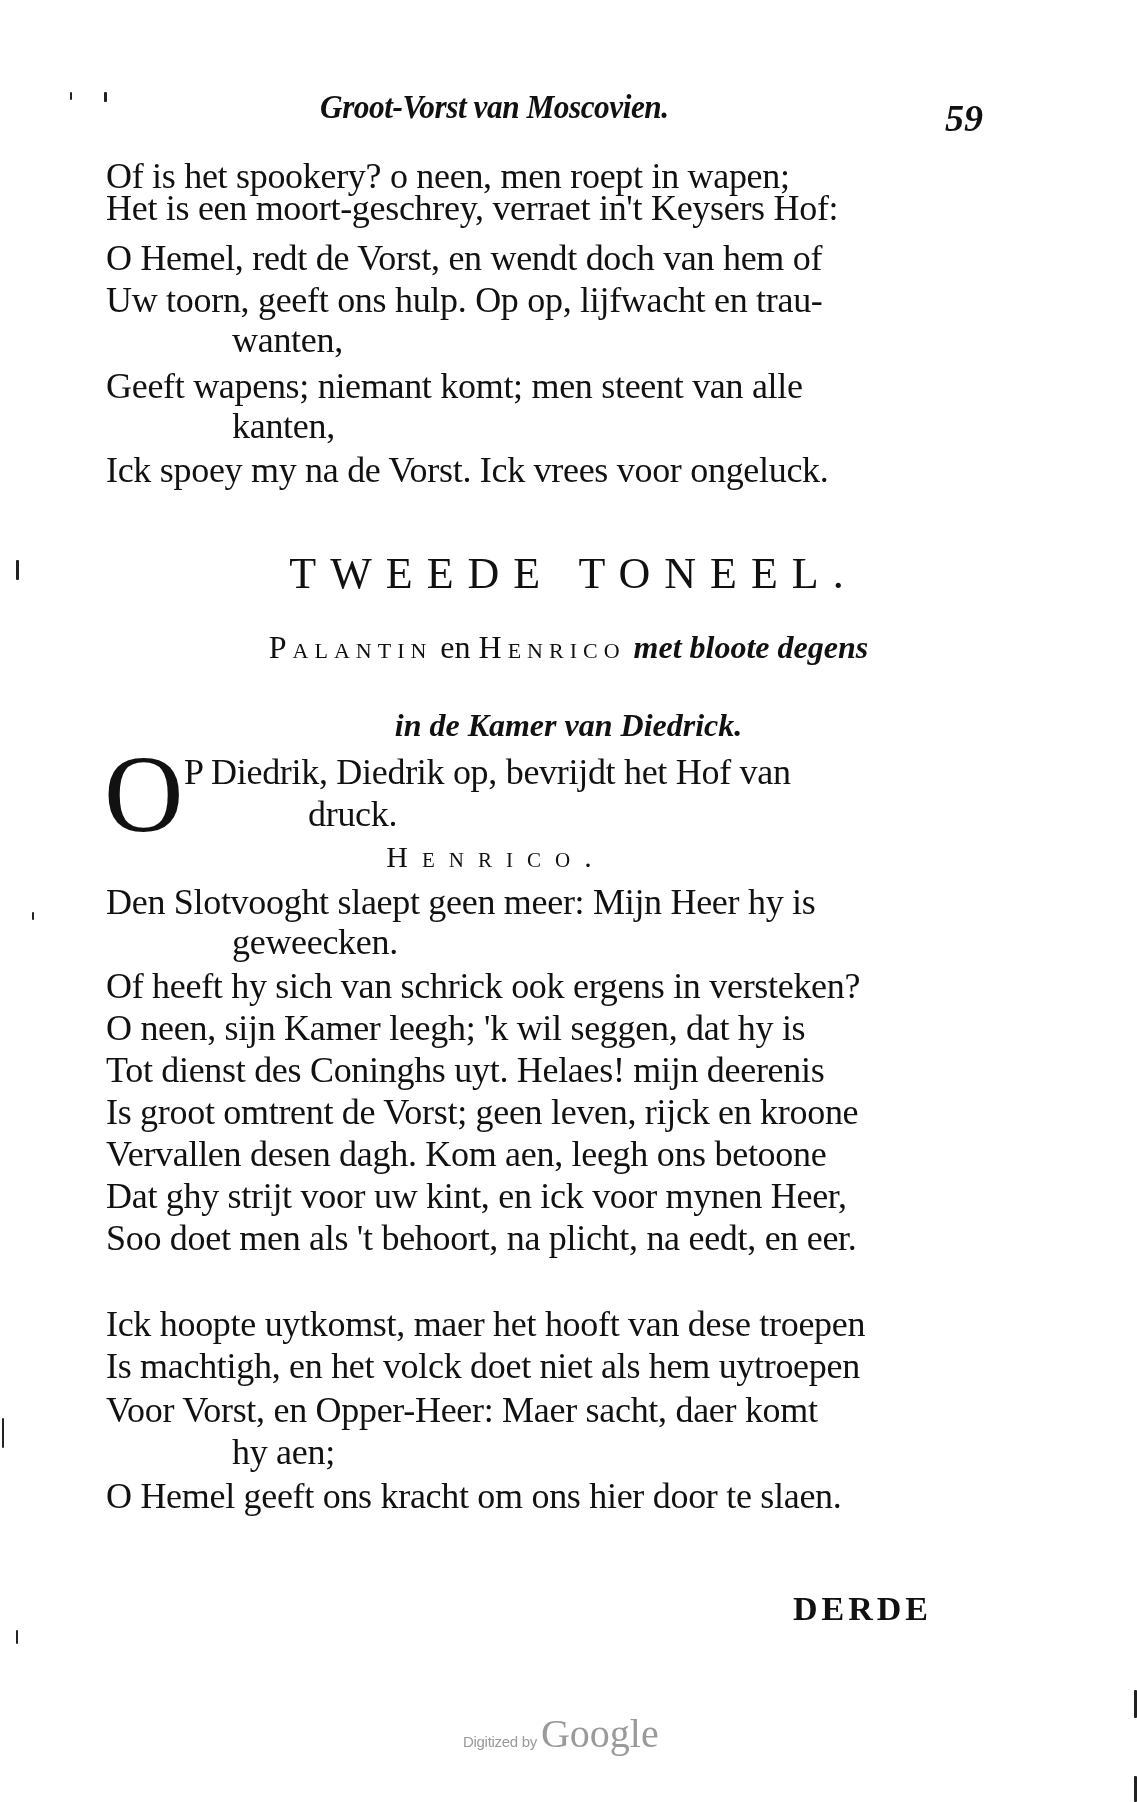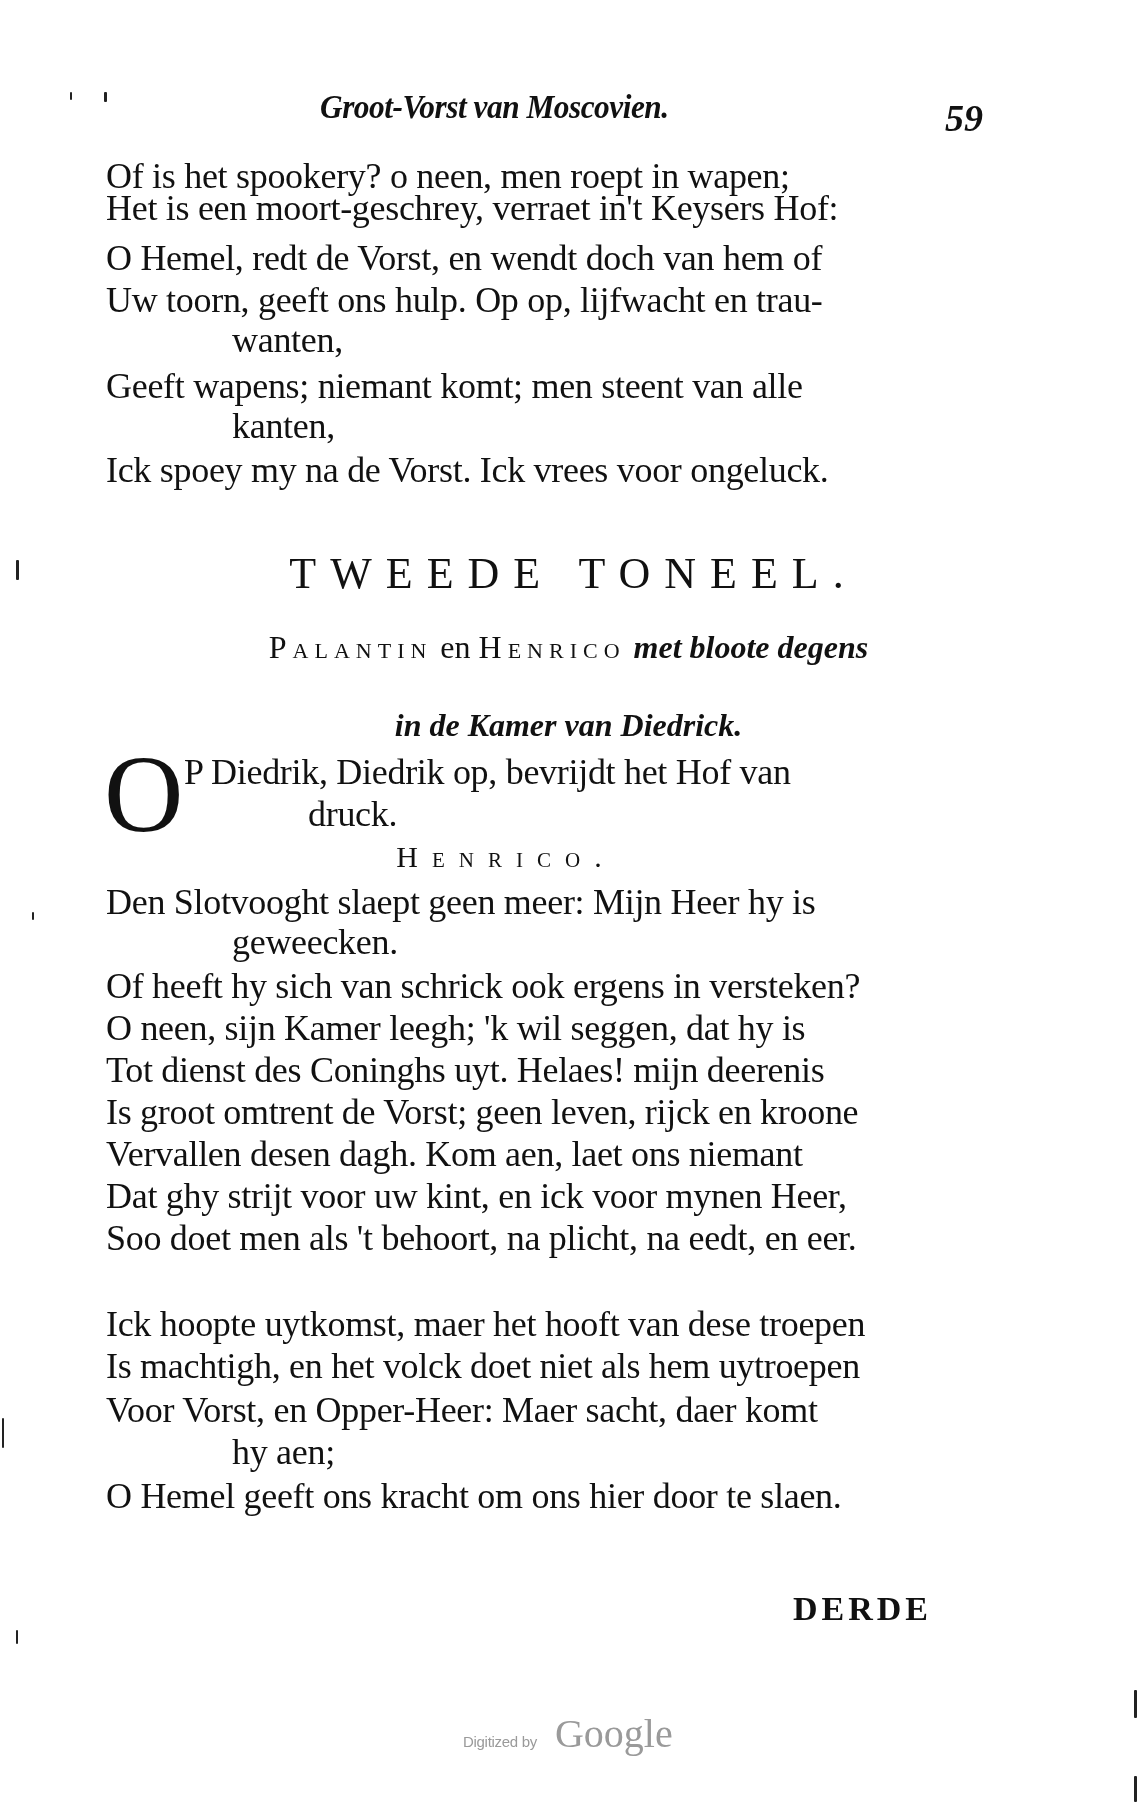--- a/index.html
+++ b/index.html
@@ -86,21 +86,20 @@
     .speaker {
       position: absolute;
       left: 0;
       width: 992px;
       text-align: center;
       font-family: "Liberation Serif", "DejaVu Serif", serif;
       font-size: 30px;
       font-variant: small-caps;
       letter-spacing: 14px;
       white-space: nowrap;
-      margin-left: 10px;
     }
     .dropcap {
       position: absolute;
       left: 104px;
       top: 744px;
       font-family: "Liberation Serif", "DejaVu Serif", serif;
       font-size: 110px;
       line-height: 100px;
     }
     .catchword {
@@ -120,21 +119,21 @@
       font-family: "Liberation Sans", "DejaVu Sans", sans-serif;
       white-space: nowrap;
     }
     .watermark .small {
       font-size: 15px;
       letter-spacing: -0.3px;
     }
     .watermark .big {
       font-family: "Liberation Serif", "DejaVu Serif", serif;
       font-size: 40px;
-      margin-left: 18px;
+      margin-left: 4px;
     }
     .speck {
       position: absolute;
       background: #222;
       border-radius: 1px;
     }
   </style>
 </head>
 <body>
 
@@ -166,21 +165,21 @@
   <div class="line" style="top:794px; left:308px;">druck.</div>
 
   <div class="speaker" style="top:840px">Henrico.</div>
 
   <div class="line l0" style="top:882px">Den Slotvooght slaept geen meer: Mijn Heer hy is</div>
   <div class="line l1" style="top:922px">geweecken.</div>
   <div class="line l0" style="top:966px">Of heeft hy sich van schrick ook ergens in versteken?</div>
   <div class="line l0" style="top:1008px">O neen, sijn Kamer leegh; 'k wil seggen, dat hy is</div>
   <div class="line l0" style="top:1050px">Tot dienst des Coninghs uyt. Helaes! mijn deerenis</div>
   <div class="line l0" style="top:1092px">Is groot omtrent de Vorst; geen leven, rijck en kroone</div>
-  <div class="line l0" style="top:1134px">Vervallen desen dagh. Kom aen, laet ons niemant</div>
+  <div class="line l0" style="top:1134px">Vervallen desen dagh. Kom aen, leegh ons betoone</div>
   <div class="line l0" style="top:1176px">Dat ghy strijt voor uw kint, en ick voor mynen Heer,</div>
   <div class="line l0" style="top:1218px">Soo doet men als 't behoort, na plicht, na eedt, en eer.</div>
 
 
   <div class="line l0" style="top:1304px">Ick hoopte uytkomst, maer het hooft van dese troepen</div>
   <div class="line l0" style="top:1346px">Is machtigh, en het volck doet niet als hem uytroepen</div>
   <div class="line l0" style="top:1390px">Voor Vorst, en Opper-Heer: Maer sacht, daer komt</div>
   <div class="line l1" style="top:1432px">hy aen;</div>
   <div class="line l0" style="top:1476px">O Hemel geeft ons kracht om ons hier door te slaen.</div>
 

